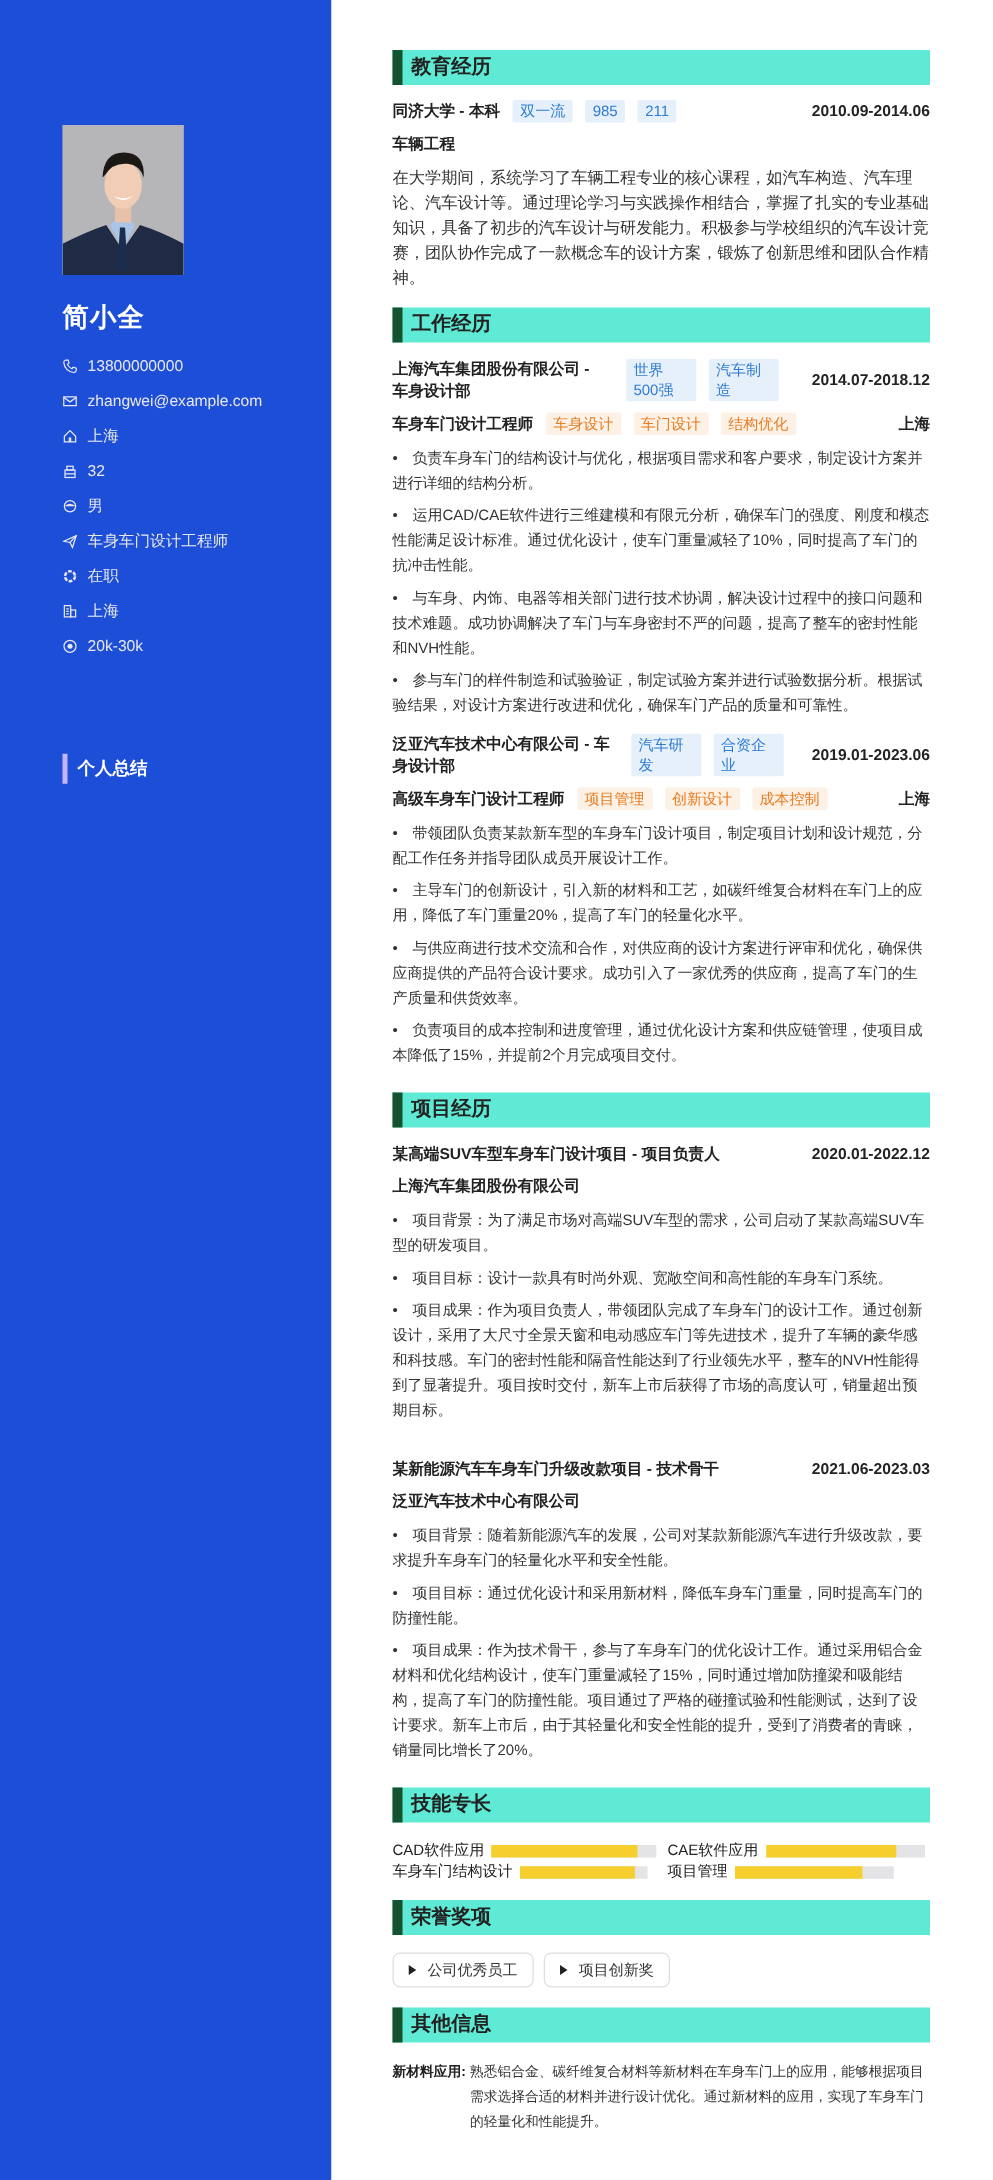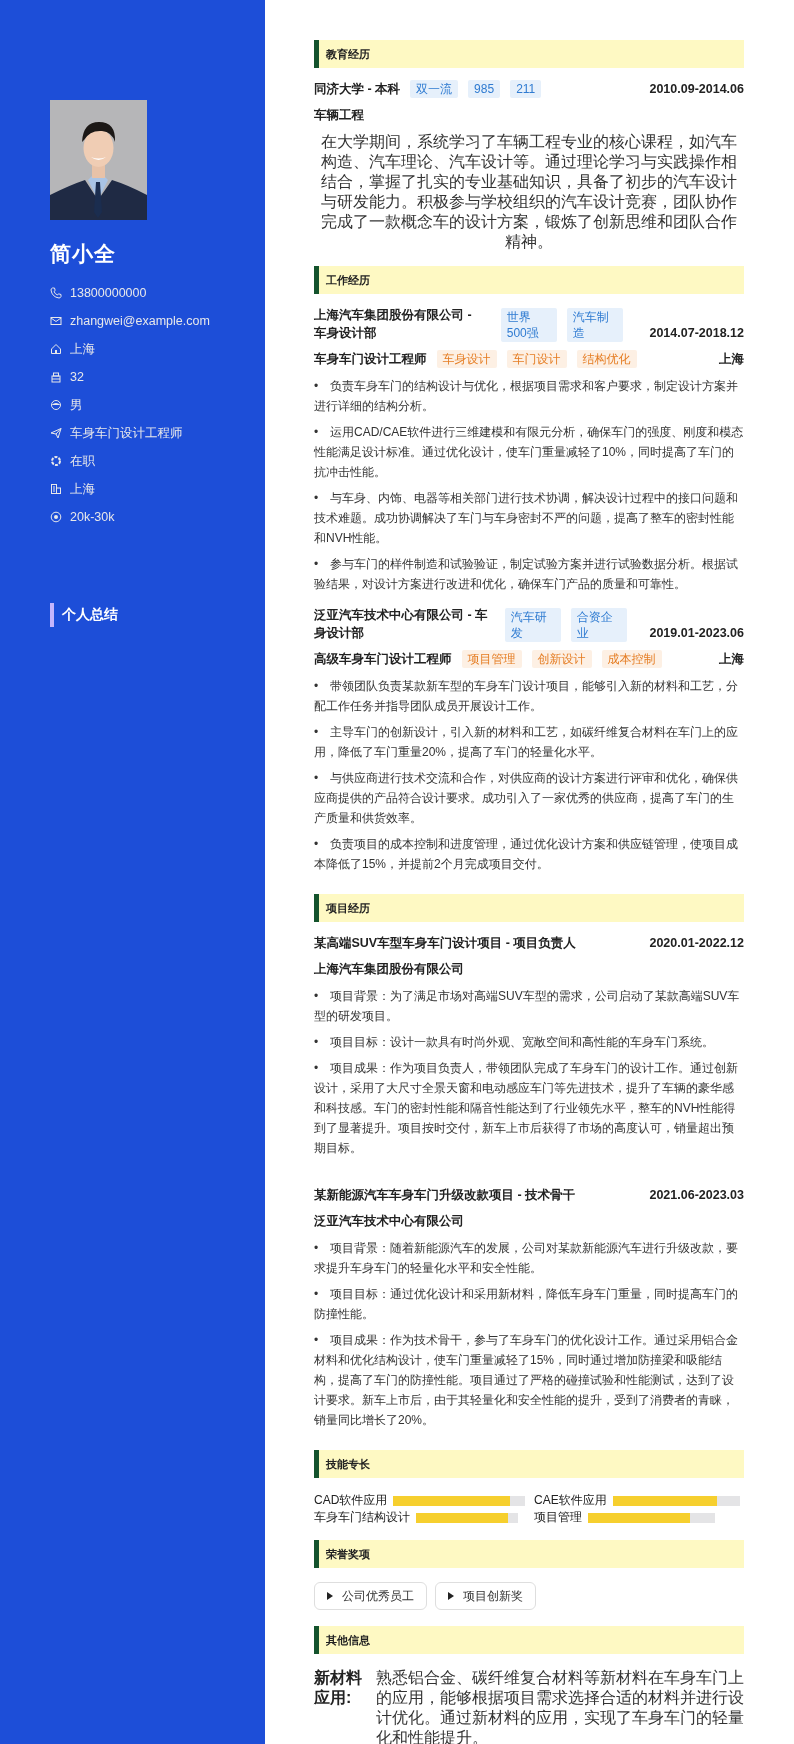--- a/index.html
+++ b/index.html
@@ -11,41 +11,41 @@
     .avatar svg { width: 100%; height: 100%; display: block; }
     .name { position: absolute; left: 50px; top: 240px; font-size: 21px; font-weight: bold; color: #ffffff; letter-spacing: 1px; }
     .contacts { position: absolute; left: 50px; top: 279px; width: 210px; }
     .contact { display: flex; align-items: center; height: 28px; font-size: 12.5px; color: #e8e8ea; }
     .contact .ic { width: 12px; height: 12px; margin-right: 8px; display: inline-flex; align-items: center; justify-content: center; }
     .contact .ic svg { width: 12px; height: 12px; }
     .summary-title { position: absolute; left: 50px; top: 603px; font-size: 14px; font-weight: bold; color: #ffffff; padding-left: 8px; border-left: 4px solid #c4b5fd; line-height: 22px; height: 24px; }
     .summary-text { position: absolute; left: 50px; top: 645px; width: 165px; font-size: 12px; line-height: 20px; color: #e2e2e4; }
 
     .main { position: absolute; left: 314px; top: 40px; width: 430px; }
-    .sec-head { height: 28px; background: #fef9c3; border-left: 5px solid #14532d; padding-left: 7px; font-size: 11px; font-weight: bold; line-height: 28px; color: #222; }
-    .row { display: flex; align-items: flex-end; justify-content: space-between; }
+    .sec-head { height: 28px; background: #5eead4; border-left: 8px solid #14532d; padding-left: 7px; font-size: 16px; font-weight: bold; line-height: 28px; color: #222; }
+    .row { display: flex; align-items: center; justify-content: space-between; }
     .title-bold { font-size: 12.5px; font-weight: bold; color: #222; line-height: 18px; }
     .date { font-size: 12.5px; font-weight: bold; color: #222; line-height: 18px; white-space: nowrap; }
     .tag-blue { display: inline-block; background: #e6f0fb; color: #2f7bd1; font-size: 12px; padding: 1px 6px; margin-left: 10px; line-height: 16px; border-radius: 2px; }
     .tag-orange { display: inline-block; background: #fdf0e4; color: #e57d23; font-size: 12px; padding: 1px 6px; margin-left: 10px; line-height: 16px; border-radius: 2px; }
-    .para { font-size: 16px; line-height: 20px; color: #333; text-align: center; }
+    .para { font-size: 13px; line-height: 20px; color: #333; }
     ul.bullets { list-style: none; }
     ul.bullets li { font-size: 12px; line-height: 20px; color: #333; margin-bottom: 6px; }
     ul.bullets li::before { content: "•"; display: inline-block; width: 16px; color: #333; }
 
     .skills { display: grid; grid-template-columns: 220px 210px; }
     .skill { display: flex; align-items: center; font-size: 12px; color: #222; }
     .skill .bar { height: 10px; background: #e4e4e6; margin-left: 6px; position: relative; }
     .skill .fill { position: absolute; left: 0; top: 0; height: 10px; background: #f6cf2e; }
 
     .awards { display: flex; gap: 8px; }
     .award { display: flex; align-items: center; height: 28px; border: 1px solid #dedede; border-radius: 6px; padding: 0 12px; font-size: 12px; color: #333; background: #fff; }
     .award .tri { width: 0; height: 0; border-left: 6px solid #222; border-top: 4.5px solid transparent; border-bottom: 4.5px solid transparent; margin-right: 9px; }
 
-    .other-row { display: flex; font-size: 16px; line-height: 20px; }
+    .other-row { display: flex; font-size: 11px; line-height: 20px; }
     .other-label { font-weight: bold; width: 62px; flex-shrink: 0; color: #222; }
     .other-text { color: #333; }
   </style>
 </head>
 <body>
 
 <div class="sidebar">
   <div class="avatar">
     <svg viewBox="0 0 97 120">
       <rect width="97" height="120" fill="#b6b6b8"></rect>
@@ -204,21 +204,21 @@
     <div class="row" style="margin-top:8px;align-items:center;">
       <div style="display:flex;align-items:center;">
         <span class="title-bold">高级车身车门设计工程师</span>
         <span class="tag-orange">项目管理</span>
         <span class="tag-orange">创新设计</span>
         <span class="tag-orange">成本控制</span>
       </div>
       <span class="date">上海</span>
     </div>
     <ul class="bullets" style="margin-top:8px;">
-      <li>带领团队负责某款新车型的车身车门设计项目，能够引入新的材料和工艺，分配工作任务并指导团队成员开展设计工作。</li>
+      <li>带领团队负责某款新车型的车身车门设计项目，制定项目计划和设计规范，分配工作任务并指导团队成员开展设计工作。</li>
       <li>主导车门的创新设计，引入新的材料和工艺，如碳纤维复合材料在车门上的应用，降低了车门重量20%，提高了车门的轻量化水平。</li>
       <li>与供应商进行技术交流和合作，对供应商的设计方案进行评审和优化，确保供应商提供的产品符合设计要求。成功引入了一家优秀的供应商，提高了车门的生产质量和供货效率。</li>
       <li>负责项目的成本控制和进度管理，通过优化设计方案和供应链管理，使项目成本降低了15%，并提前2个月完成项目交付。</li>
     </ul>
   </div>
 
   <div class="sec-head" style="margin-top:20px;">项目经历</div>
 
   <div style="margin-top:12px;">
     <div class="row">

